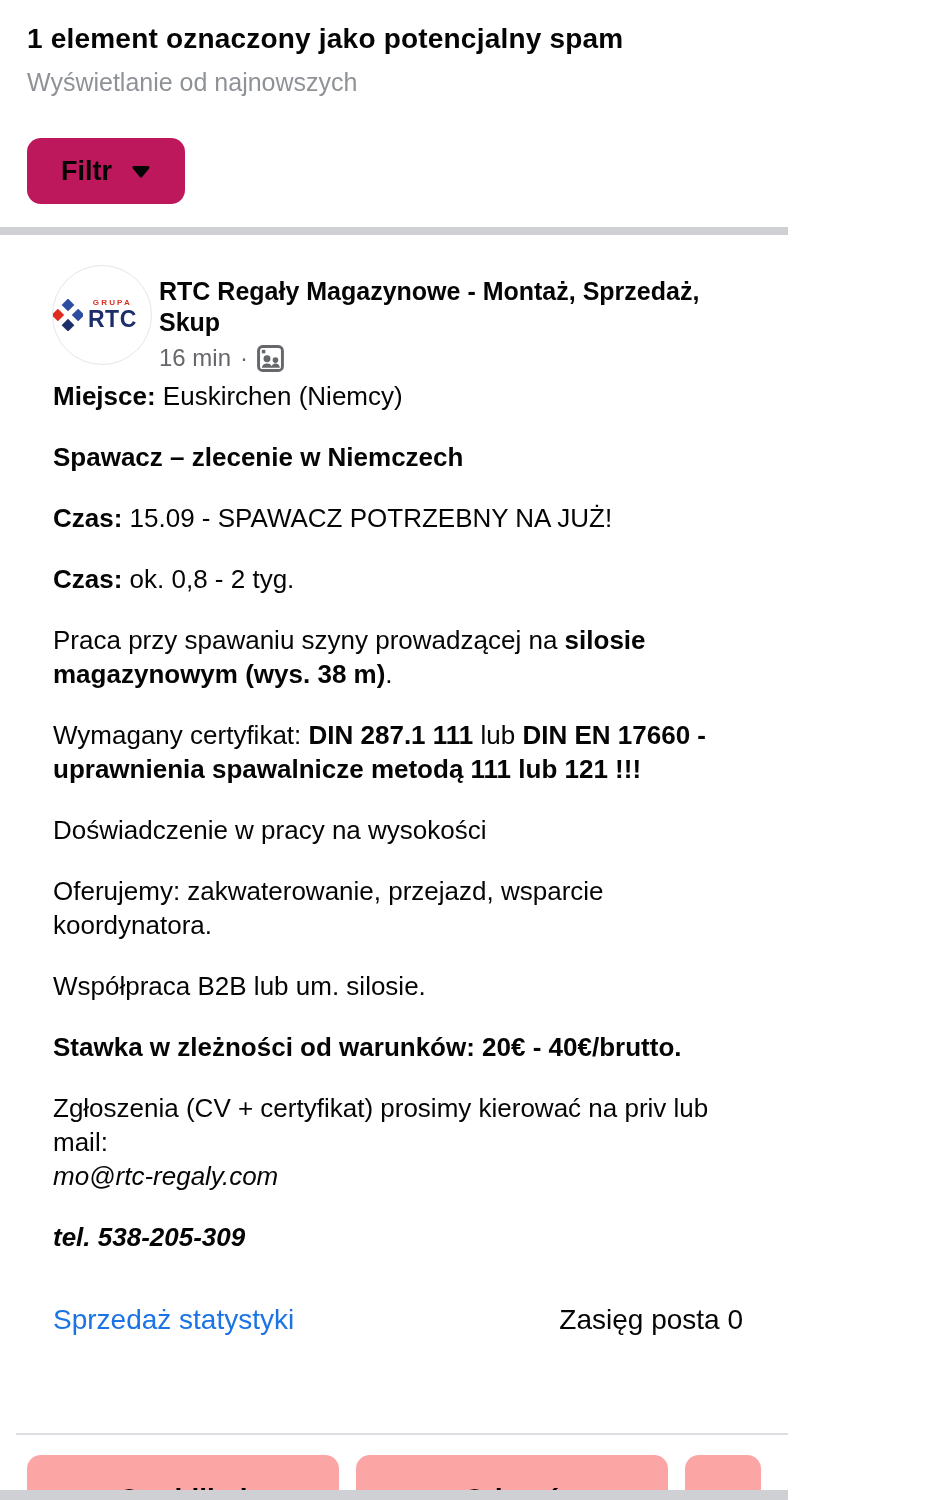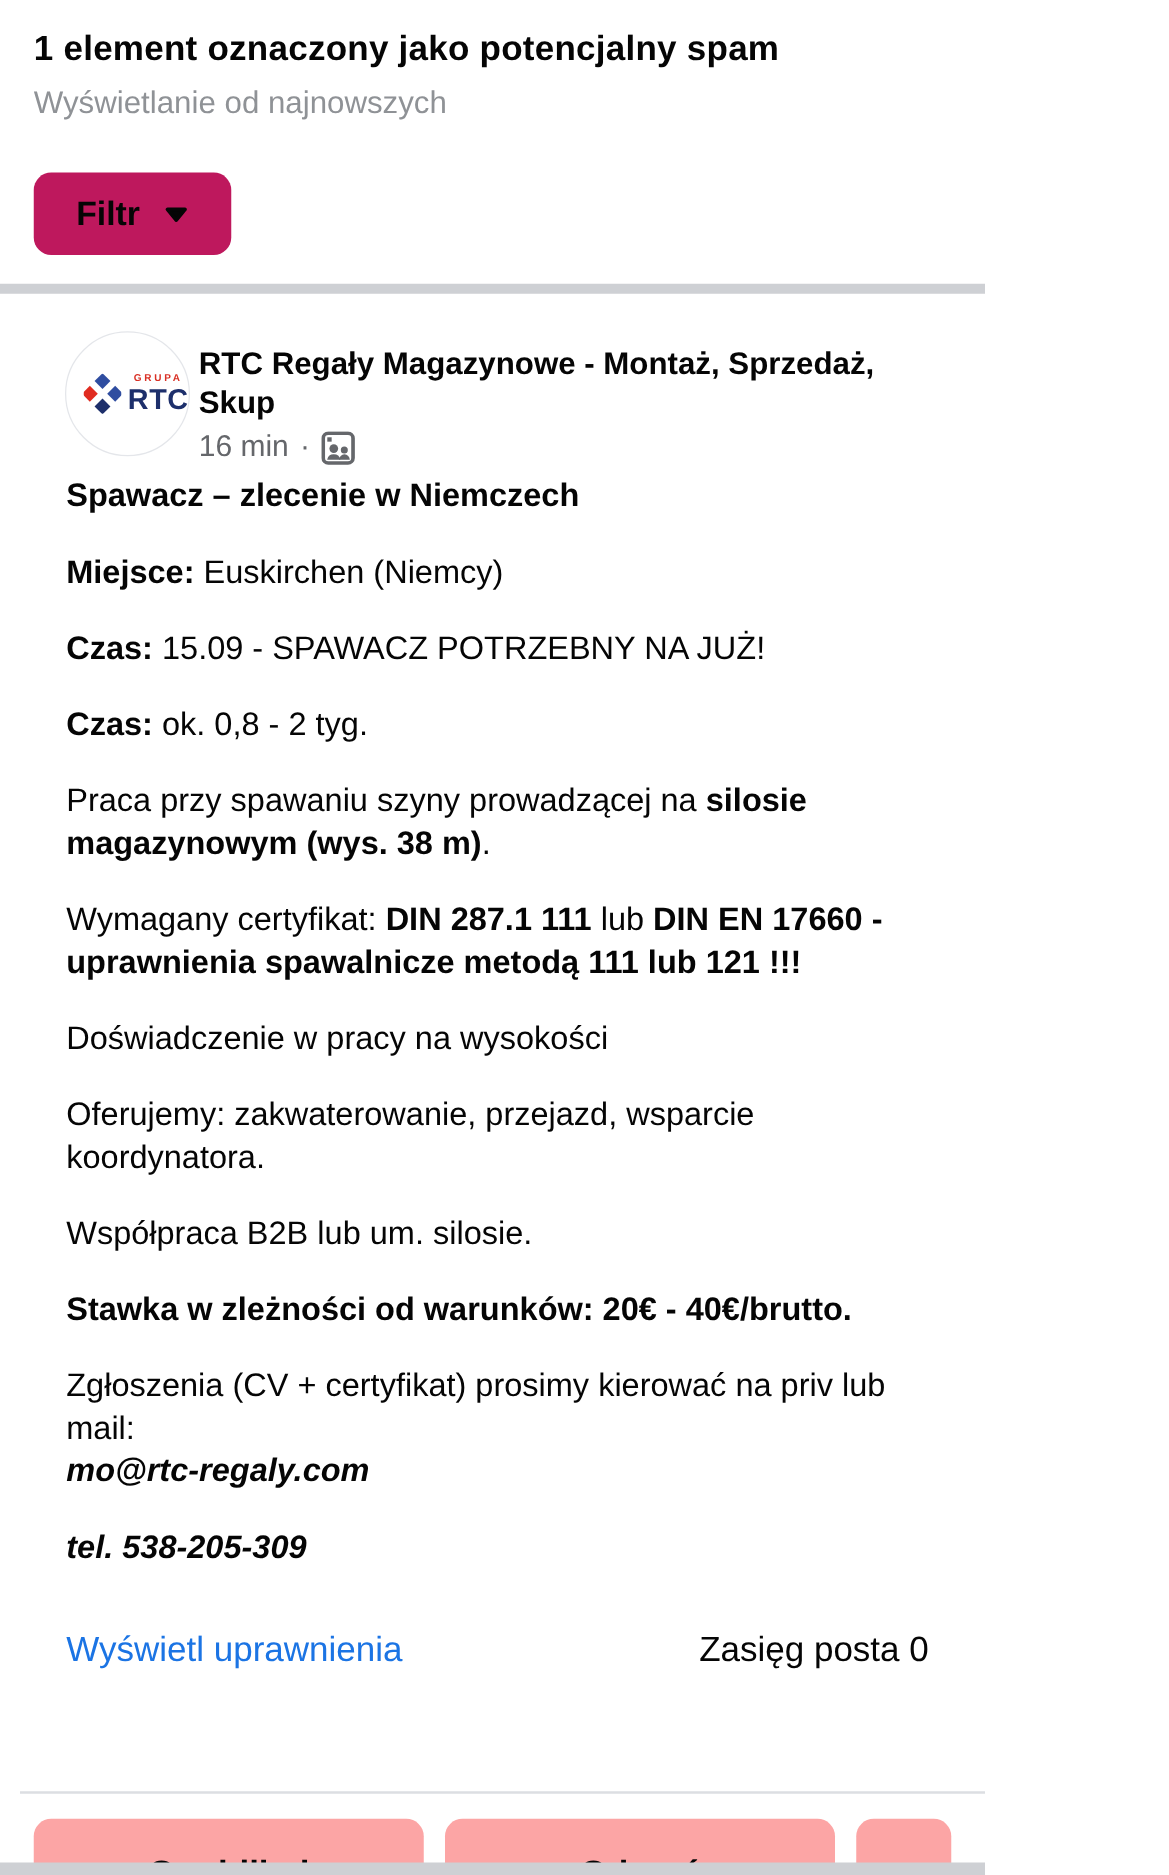--- a/index.html
+++ b/index.html
@@ -25,37 +25,37 @@
   }
   .sep-strip { width: 100%; height: 8px; background: #ced0d4; margin-top: 23px; }
   .bottom-strip { position: absolute; left: 0; bottom: 0; width: 100%; height: 10px; background: #ced0d4; }
 
   
   .post-card { padding-top: 30px; }
   .post-head { display: flex; align-items: flex-start; padding: 0 53px 0 52px; }
   .avatar {
     width: 100px; height: 100px; border-radius: 50%; background: #fff;
     border: 1px solid #e4e6ea; flex: 0 0 auto;
-    display: flex; flex-direction: column; align-items: flex-end; justify-content: center;
+    display: flex; flex-direction: column; align-items: flex-start; justify-content: center;
     cursor: pointer; position: relative;
   }
   .avatar-inner { display: flex; align-items: center; gap: 5px; }
   .brand-text { display: flex; flex-direction: column; align-items: center; line-height: 1; }
   .brand-top { font-size: 8px; font-weight: 700; color: #d93025; letter-spacing: 2.2px; }
   .brand-main { font-size: 23px; font-weight: 800; color: #1d2f6b; letter-spacing: 0.5px; margin-top: 1px; }
   .post-head-text { margin-left: 7px; padding-top: 11px; min-width: 0; }
   .post-author { font-size: 25px; font-weight: 600; line-height: 31px; color: #050505; cursor: pointer; }
   .post-meta { margin-top: 5px; display: flex; align-items: center; gap: 9px; color: #65676b; font-size: 24px; line-height: 28px; }
 
   
   .post-body { padding: 7px 50px 0 53px; }
   .post-p { font-size: 26px; line-height: 34px; margin-top: 27px; color: #050505; }
   .post-p:first-child { margin-top: 0; }
   .post-p .b { font-weight: 600; }
-  .post-p .i { font-style: italic; font-weight: bold; }
+  .post-p .i { font-style: italic; }
   .post-p .blk { display: block; }
 
   
   .stats-row {
     margin-top: 49px; padding: 0 45px 0 53px;
     display: flex; align-items: baseline; justify-content: space-between;
     font-size: 28px; line-height: 34px;
   }
   .stats-link { color: #1b74e4; cursor: pointer; text-decoration: none; }
   .reach-text { color: #050505; }
@@ -126,36 +126,36 @@
               <path d="M4.2 20.2 a4.8 4.8 0 0 1 9.4 0 z" fill="#65676b"></path>
               <circle cx="16.4" cy="13.4" r="2.5" fill="#65676b"></circle>
               <path d="M12.7 20.2 a3.8 3.8 0 0 1 7.6 0 z" fill="#65676b"></path>
             </svg>
           </span>
         </div>
       </div>
     </div>
 
     <div class="post-body">
+        <p class="post-p"><span class="b">Miejsce:</span><span> Euskirchen (Niemcy)</span></p>
         <p class="post-p"><span class="b">Spawacz – zlecenie w Niemczech</span></p>
-        <p class="post-p"><span class="b">Miejsce:</span><span> Euskirchen (Niemcy)</span></p>
         <p class="post-p"><span class="b">Czas:</span><span> 15.09 - SPAWACZ POTRZEBNY NA JUŻ!</span></p>
         <p class="post-p"><span class="b">Czas:</span><span> ok. 0,8 - 2 tyg.</span></p>
         <p class="post-p"><span>Praca przy spawaniu szyny prowadzącej na </span><span class="b">silosie magazynowym (wys. 38 m)</span><span>.</span></p>
         <p class="post-p"><span>Wymagany certyfikat: </span><span class="b">DIN 287.1 111</span><span> lub </span><span class="b">DIN EN 17660 - uprawnienia spawalnicze metodą 111 lub 121 !!!</span></p>
         <p class="post-p"><span>Doświadczenie w pracy na wysokości</span></p>
         <p class="post-p"><span>Oferujemy: zakwaterowanie, przejazd, wsparcie koordynatora.</span></p>
         <p class="post-p"><span>Współpraca B2B lub um. silosie.</span></p>
         <p class="post-p"><span class="b">Stawka w zleżności od warunków: 20€ - 40€/brutto.</span></p>
         <p class="post-p"><span>Zgłoszenia (CV + certyfikat) prosimy kierować na priv lub mail:</span><span class="i blk">mo@rtc-regaly.com</span></p>
         <p class="post-p"><span class="b i">tel. 538-205-309</span></p>
       </div>
 
     <div class="stats-row">
-      <a class="stats-link">Wyświetl uprawnienia</a>
+      <a class="stats-link">Sprzedaż statystyki</a>
       <span class="reach-text">Zasięg posta 0</span>
     </div>
 
     <div class="divider"></div>
 
     <div class="actions">
       <button class="action-btn action-wide">Opublikuj</button>
       <button class="action-btn action-wide">Odrzuć</button>
       <button class="action-btn action-more">···</button>
     </div>

